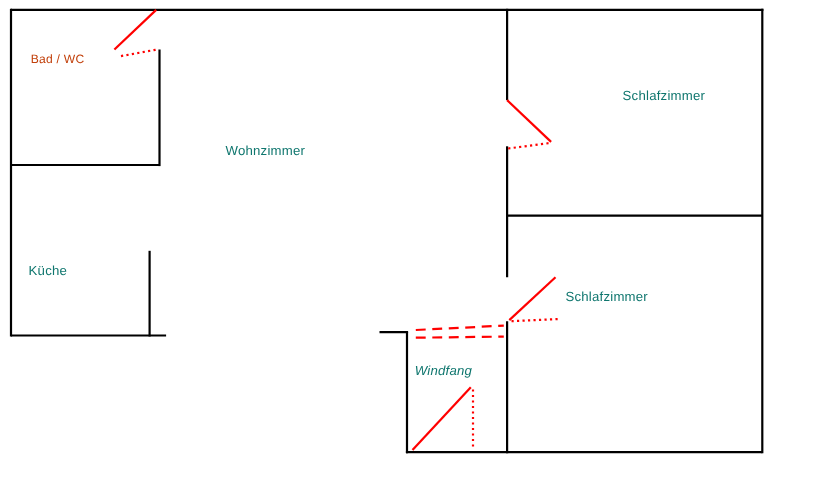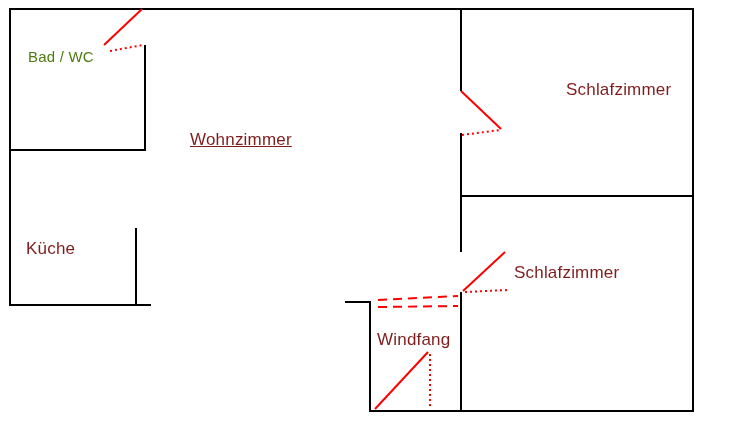--- a/index.html
+++ b/index.html
@@ -15,28 +15,28 @@
     background: #ffffff;
     overflow: hidden;
   }
   #plan-svg {
     position: absolute;
     left: 0;
     top: 0;
   }
   .room-label {
     position: absolute;
-    font-size: 17px;
-    color: #7f1d1d;
+    font-size: 12px;
+    color: #0f766e;
     white-space: nowrap;
     letter-spacing: 0.2px;
   }
   .label-red {
-    color: #4d7c0f;
-    font-size: 15px;
+    color: #c2410c;
+    font-size: 11px;
   }
 </style>
 </head>
 <body>
 
 <div id="canvas">
 
   <svg id="plan-svg" width="750" height="447" viewBox="0 0 750 447">
 
     <g fill="none" stroke="#000000" stroke-width="2">
@@ -84,23 +84,23 @@
       <line x1="375" y1="409" x2="428" y2="352"></line>
       <line x1="430" y1="354" x2="430" y2="408" stroke-dasharray="2,3"></line>
 
       <line x1="378" y1="300" x2="458" y2="296" stroke-dasharray="9,6"></line>
       <line x1="378" y1="307" x2="458" y2="306" stroke-dasharray="9,6"></line>
     </g>
   </svg>
 
   <span class="room-label label-red" style="left:28px; top:48px;">Bad / WC</span>
 
-  <span class="room-label" style="left:190px; top:130px;text-decoration:underline;">Wohnzimmer</span>
+  <span class="room-label" style="left:205px; top:130px;">Wohnzimmer</span>
 
   <span class="room-label" style="left:566px; top:80px;">Schlafzimmer</span>
 
   <span class="room-label" style="left:26px; top:203px;margin-top:36px;">Küche</span>
 
   <span class="room-label" style="left:514px; top:263px;">Schlafzimmer</span>
 
-  <span class="room-label" style="left:377px; top:330px;">Windfang</span>
+  <span class="room-label" style="left:377px; top:330px;font-style:italic;">Windfang</span>
 
 </div>
 
 </body></html>

